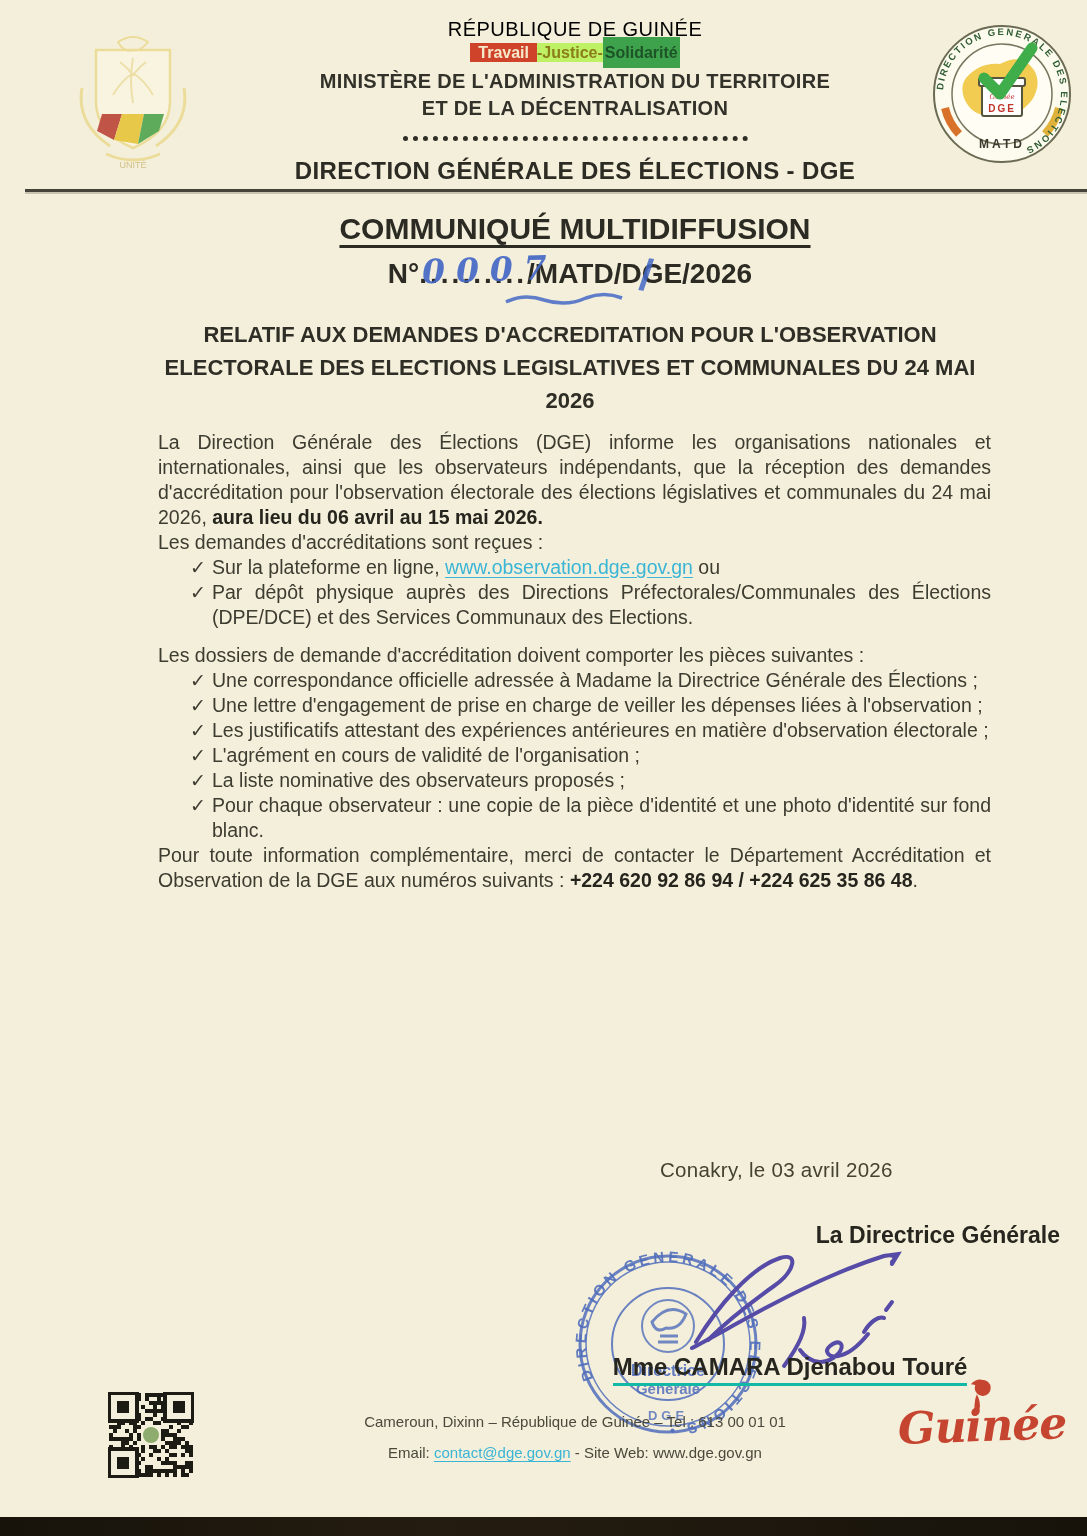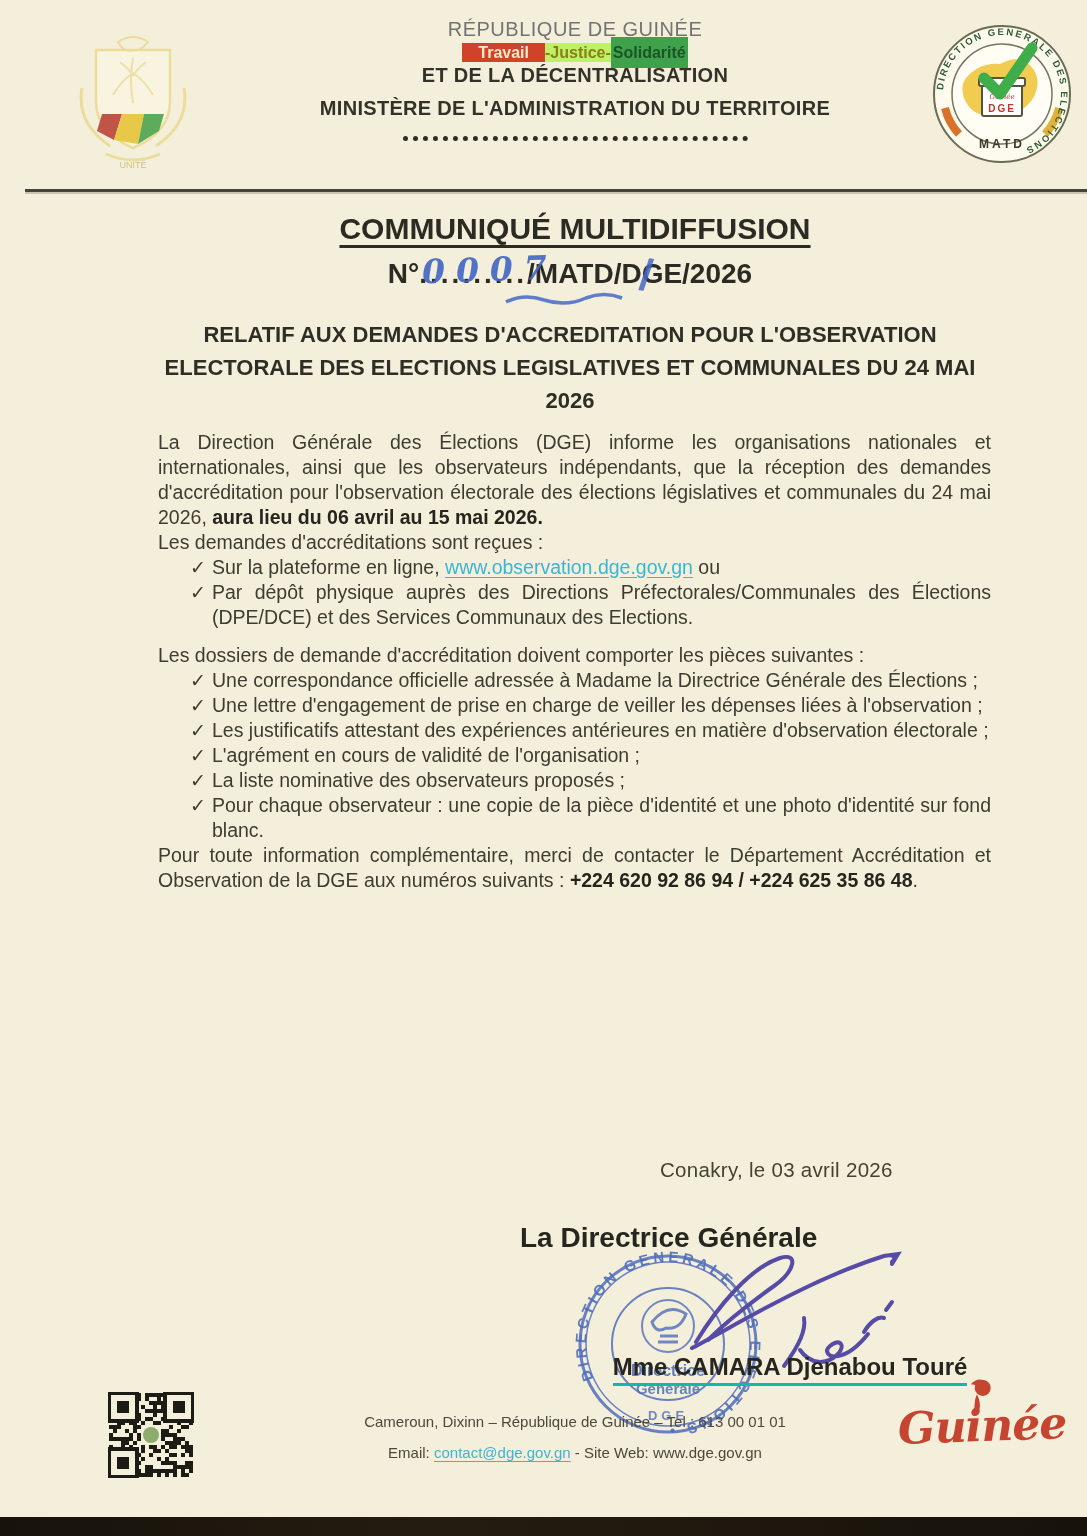--- a/index.html
+++ b/index.html
@@ -6,23 +6,23 @@
   .page{
     position:relative;
     width:1087px;height:1536px;
     background:#f4efda;
     overflow:hidden;
     font-family:"Liberation Sans", sans-serif;
     color:#3a392f;
   }
   
   .head-center{position:absolute;left:190px;top:18px;width:770px;text-align:center;}
-  .republic{font-size:20px;letter-spacing:.5px;color:#737373;}
+  .republic{font-size:20px;letter-spacing:.5px;color:#000000;}
   .motto{margin-top:3px;font-size:16px;font-weight:bold;}
-  .motto .m1{background:#d0432b;color:#f6e9c9;padding:1px 16px;}
+  .motto .m1{background:#d0432b;color:#f6e9c9;padding:1px 8px;}
   .motto .m2{background:#bef264;color:#8a7d1a;padding:1px 0;}
   .motto .m3{background:#3da24b;color:#1d5427;padding:7px 2px;}
   .ministry{margin-top:6px;font-size:20px;font-weight:bold;color:#33322a;line-height:27px;letter-spacing:.3px;}
   .dotted-separator{width:345px;margin:14px auto 0;border-top:5px dotted #2e2d26;height:0;}
   .direction{margin-top:16px;font-size:24px;font-weight:bold;color:#2c2b24;letter-spacing:.4px;}
   .emblem-left{position:absolute;left:58px;top:28px;}
   .seal-right{position:absolute;left:928px;top:20px;}
   .head-rule{position:absolute;left:25px;top:189px;right:0;height:3px;background:#45443a;box-shadow:0 2px 0 rgba(69,68,58,.25);}
   
   .doc-title{position:absolute;left:0;top:212px;width:1150px;text-align:center;font-size:30px;font-weight:bold;color:#2b2a23;
@@ -41,21 +41,21 @@
   .content b{color:#25241d;}
   .para{margin:0;}
   .gap{margin-top:13px;}
   ul.checklist{list-style:none;margin:0;padding:0 0 0 32px;}
   ul.checklist li{display:flex;align-items:flex-start;}
   .check{width:22px;flex:0 0 22px;color:#3d3c31;font-size:19px;}
   .li-text{flex:1;text-align:justify;}
   .link{color:#3ab5d6;text-decoration:underline;text-underline-offset:3px;}
   
   .date-line{position:absolute;left:660px;top:1158px;font-size:20.5px;color:#44432f;letter-spacing:.3px;}
-  .sig-role{position:absolute;left:520px;top:1222px;width:540px;text-align:left;font-size:28px;font-weight:bold;color:#26251e;}
+  .sig-role{position:absolute;left:520px;top:1222px;width:540px;text-align:right;font-size:23px;font-weight:bold;color:#26251e;}
   .stamp{position:absolute;left:568px;top:1244px;opacity:.88;}
   .signature{position:absolute;left:688px;top:1246px;}
   .sig-name{position:absolute;left:500px;top:1353px;width:580px;text-align:center;}
   .sig-name span{display:inline-block;font-size:24px;font-weight:bold;color:#26251e;border-bottom:3px solid #14b8a6;padding-bottom:2px;}
   
   .footer-text{position:absolute;left:190px;top:1406px;width:770px;text-align:center;font-size:15px;color:#4a493c;line-height:31px;}
   .qr{position:absolute;left:108px;top:1392px;}
   .brand{position:absolute;left:898px;top:1400px;transform:rotate(-2deg);}
   .brand .brand-text{font-family:"DejaVu Serif",serif;font-style:italic;font-weight:bold;font-size:44px;color:#c64531;letter-spacing:-1px;}
   .brand svg{position:absolute;left:62px;top:-22px;}
@@ -100,23 +100,24 @@
       <text x="74" y="79" text-anchor="middle" font-size="7" fill="#c33" font-family="DejaVu Serif, serif" font-style="italic">Guinée</text>
       <text x="74" y="92" text-anchor="middle" font-size="10" font-weight="bold" fill="#c0332b" letter-spacing="2" font-family="Liberation Sans, sans-serif">DGE</text>
     </g>
     <path d="M56,58 L72,74 L104,28" stroke="#3fae4a" stroke-width="11" fill="none" stroke-linecap="round" stroke-linejoin="round"></path>
     <text x="74" y="128" text-anchor="middle" font-size="12" font-weight="bold" fill="#3a392c" letter-spacing="3" font-family="Liberation Sans, sans-serif">MATD</text>
   </svg>
 
   <div class="head-center">
     <div class="republic">RÉPUBLIQUE DE GUINÉE</div>
     <div class="motto"><span class="m1">Travail</span><span class="m2">-Justice-</span><span class="m3">Solidarité</span></div>
+    <div class="ministry">MINISTÈRE DE L'ADMINISTRATION DU TERRITOIRE</div>
     <div class="ministry" style="margin-top:0;">ET DE LA DÉCENTRALISATION</div>
-    <div class="ministry">MINISTÈRE DE L'ADMINISTRATION DU TERRITOIRE</div>
     <div class="dotted-separator"></div>
+    <div class="direction">DIRECTION GÉNÉRALE DES ÉLECTIONS - DGE</div>
   </div>
   <div class="head-rule"></div>
 
   <div class="doc-title">COMMUNIQUÉ MULTIDIFFUSION</div>
 
   <div class="num-row">
     <span class="num-line">
       <span>N°</span><span class="num-dots">..........</span><span>/MATD/DGE/2026</span>
       <span class="hand-num">0007</span>
       <svg class="hand-strike" width="120" height="16" viewBox="0 0 120 16">

